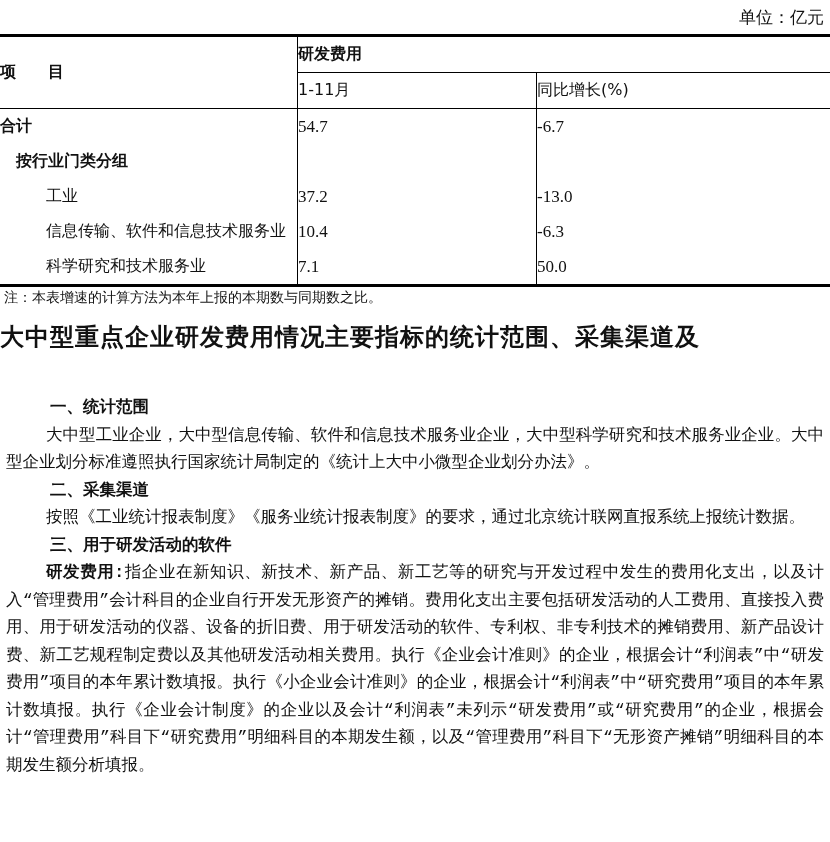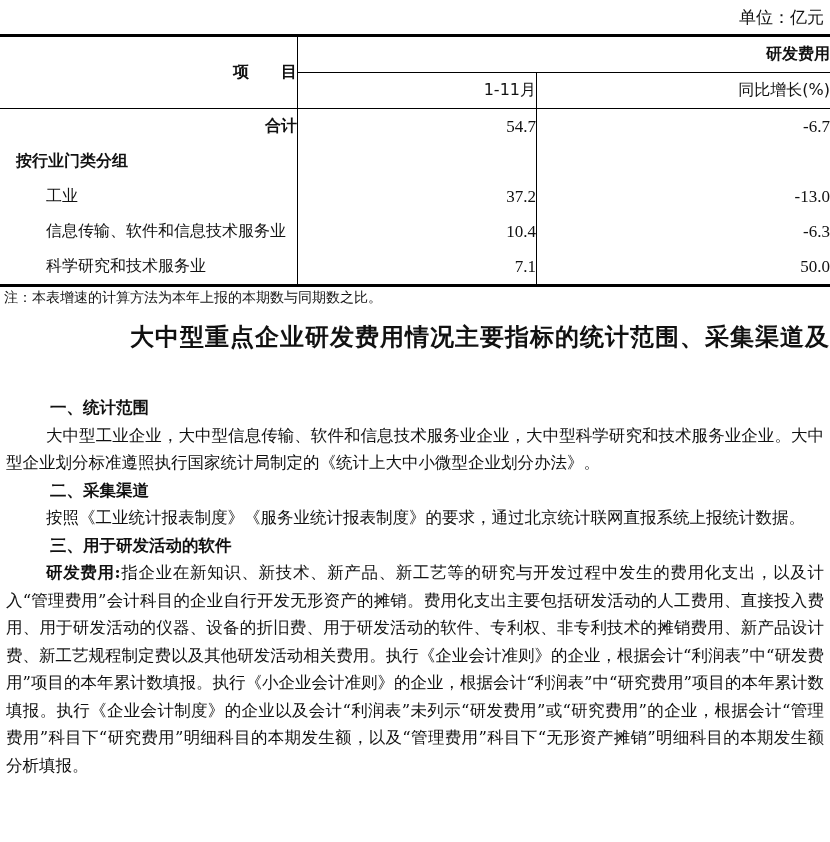--- a/index.html
+++ b/index.html
@@ -5,30 +5,30 @@
   html, body { margin:0; padding:0; background:#ffffff; }
   body { width:830px; height:842px; position:relative; overflow:hidden;
          font-family:"DejaVu Sans","Liberation Sans",sans-serif; color:#111; }
   .unit { position:absolute; right:6px; top:6px; font-size:17px; }
   table.data { position:absolute; left:0; top:34px; width:830px; border-collapse:collapse; font-size:16px; }
   table.data td { padding:0; height:35px; vertical-align:middle; }
   .top-rule { border-top:3px solid #000; }
   .bot-rule { border-bottom:3px solid #000; }
   .thin-b { border-bottom:1.5px solid #000; }
   .vl { border-left:1.5px solid #000; }
-  .c { text-align:right; }
+  .c { text-align:left; }
   .b { font-weight:bold; }
   .num { font-family:"Liberation Serif","DejaVu Serif",serif; font-size:17px; }
   .ind { padding-left:46px !important; }
   .note { position:absolute; left:4px; top:289px; font-size:14px; }
-  .title { position:absolute; left:0; top:320px; width:830px; text-align:right;
+  .title { position:absolute; left:0; top:320px; width:830px; text-align:left;
            font-family:"DejaVu Serif","Liberation Serif",serif; font-size:24px; font-weight:bold; line-height:34px; letter-spacing:1px; }
   .body { position:absolute; left:6px; top:394px; width:818px; font-family:"DejaVu Serif","Liberation Serif",serif;
           font-size:16.5px; line-height:27.5px; text-align:justify; }
-  .body p { margin:0; }
+  .body p { margin:0;font-family:Liberation Mono, monospace; }
   .h { padding-left:44px; font-weight:bold; }
   .para { text-indent:40px; }
   .term { font-weight:bold; }
 </style>
 </head>
 <body>
 
 <div class="unit">单位：亿元</div>
 
 <table class="data">

